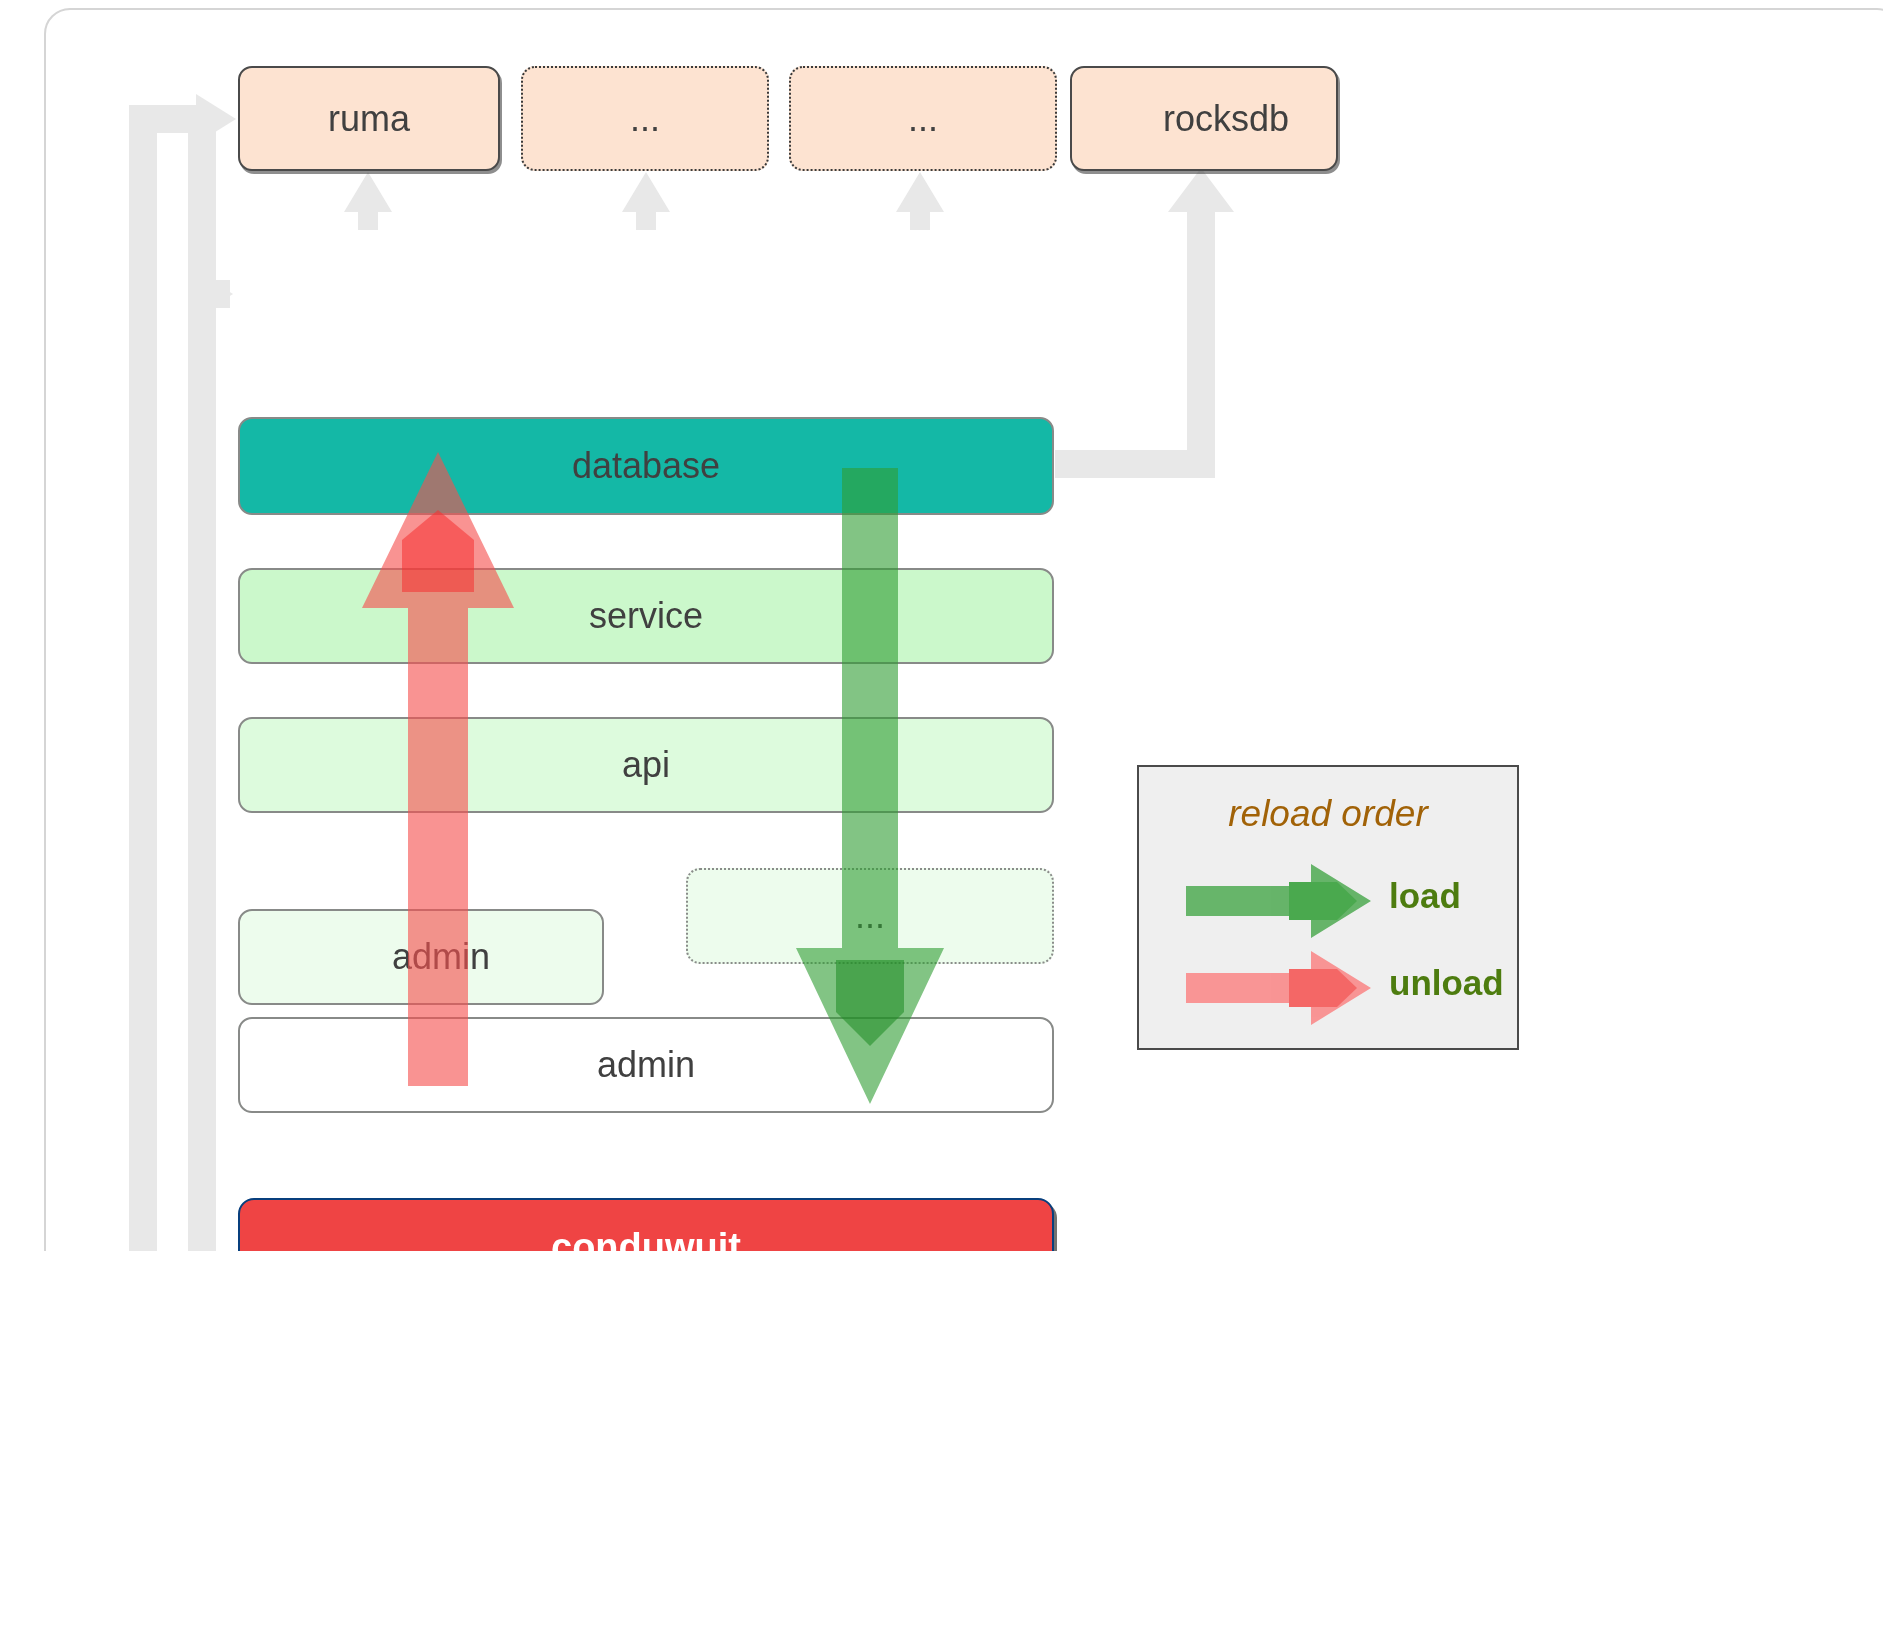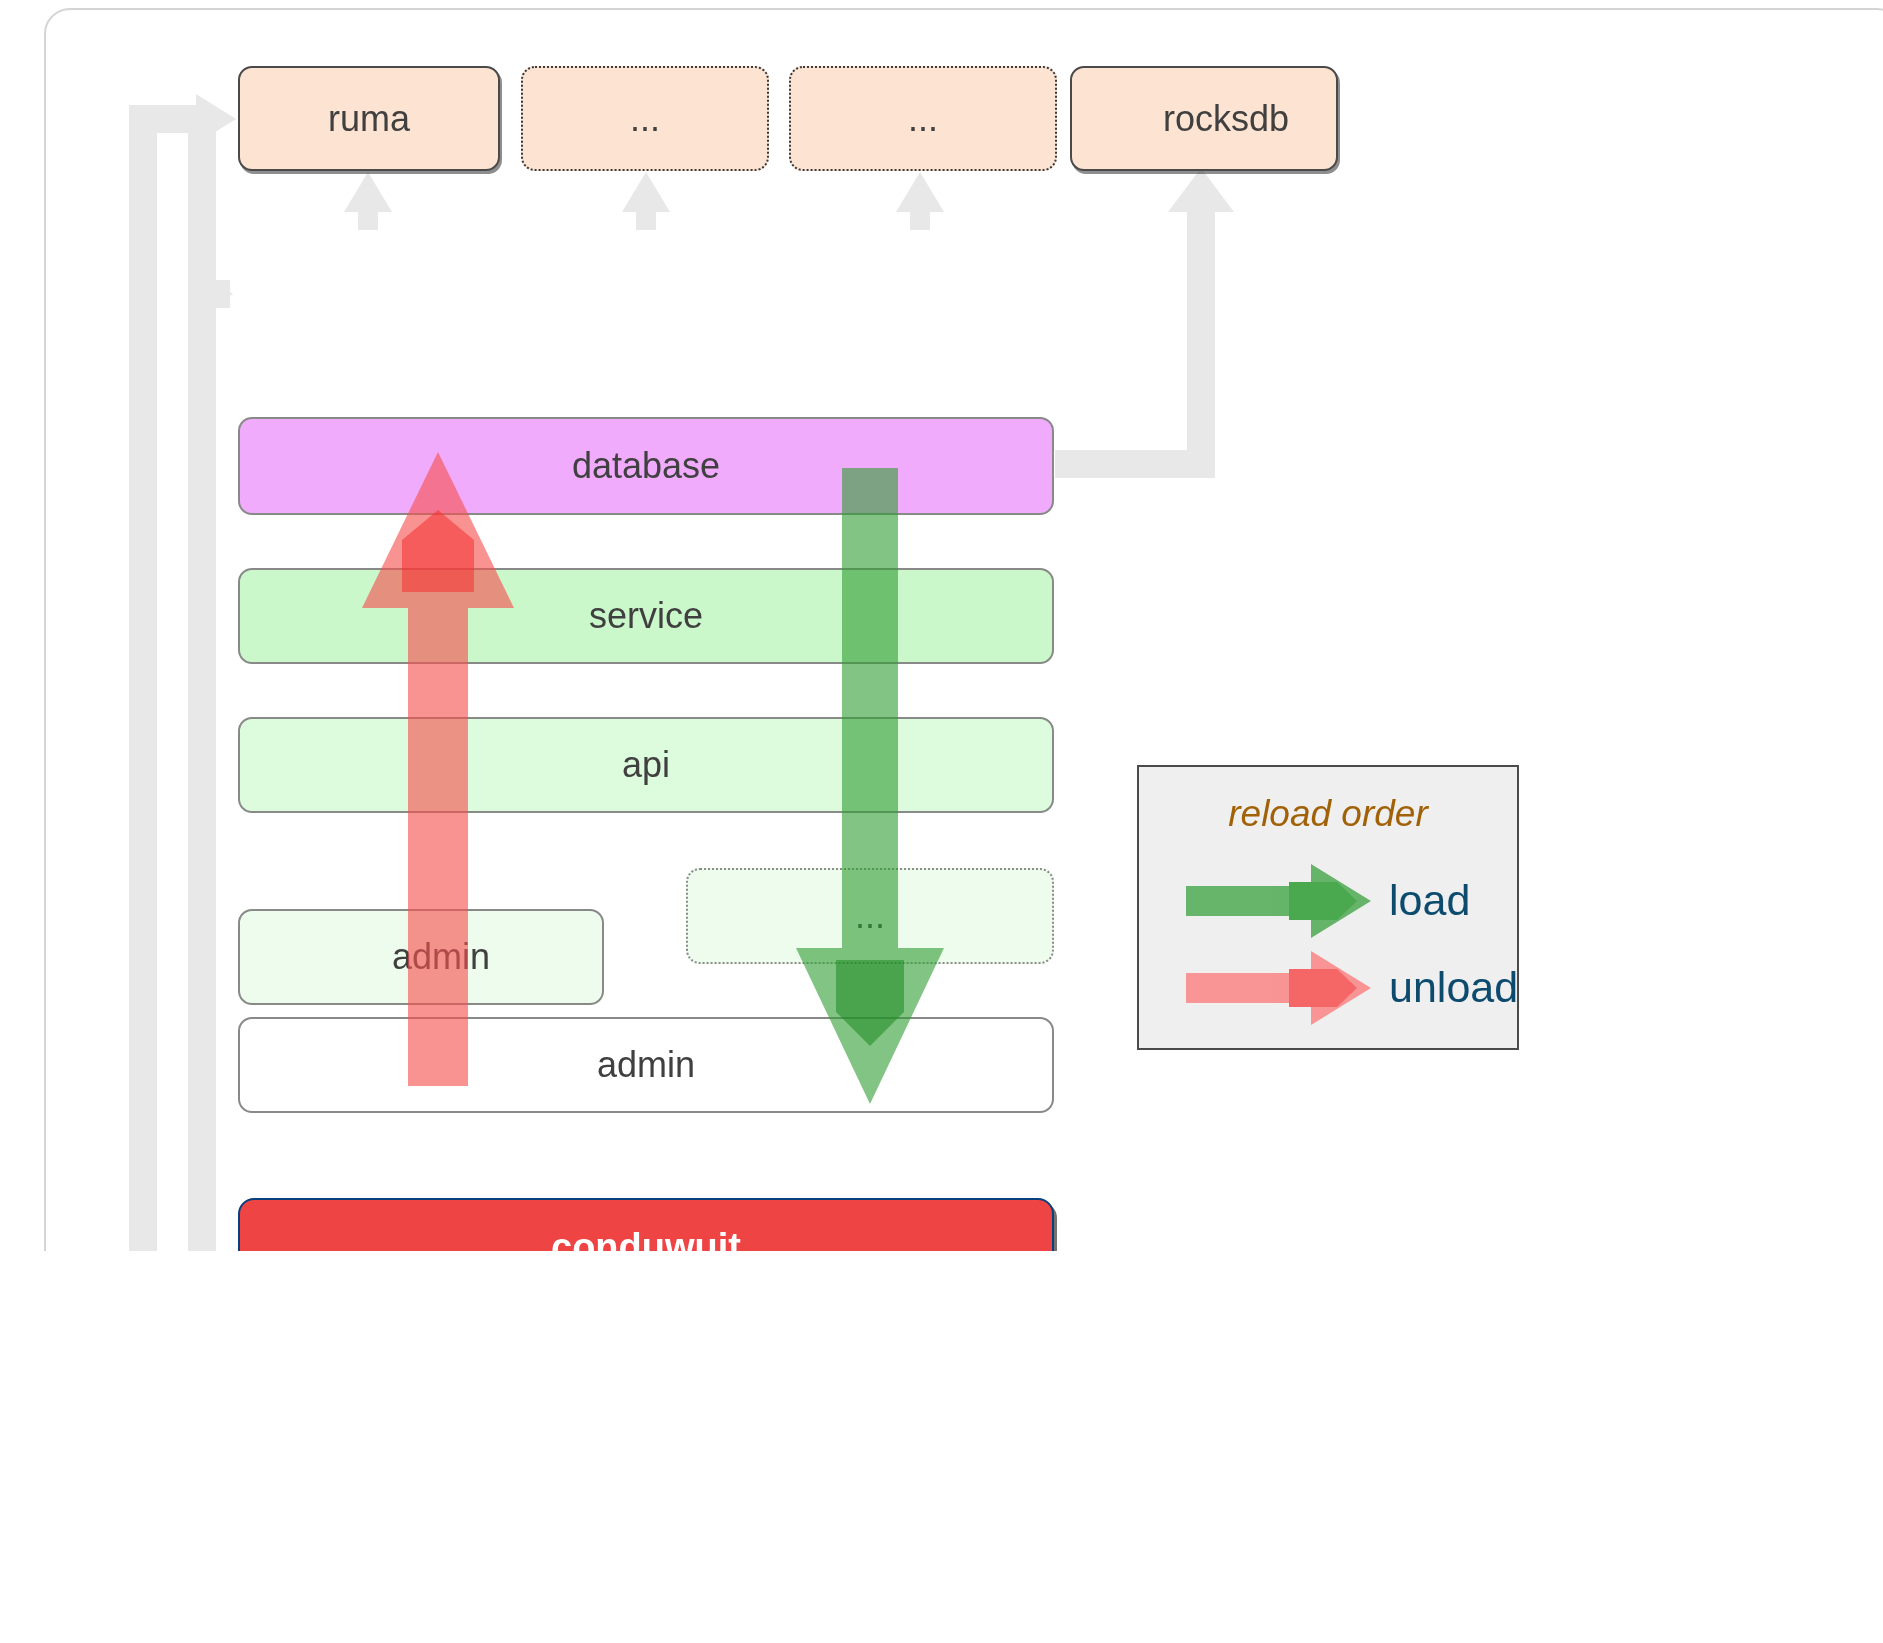--- a/index.html
+++ b/index.html
@@ -15,41 +15,41 @@
   }
   .node .lbl{pointer-events:none;}
   .dep{
     border:2.5px solid #4a4a4a;background:#fde3d1;border-radius:14px;
     box-shadow:2px 3px 0 rgba(50,50,50,.55);
     font-size:36px;
   }
   .dep.dotted{border:2.5px dotted #3a3a3a;box-shadow:none;}
   .layer{border:2px solid #888a88;font-size:36px;}
   .layer.core{background:#d4e6fb;}
-  .layer.database{background:#f0abfc;}
+  .layer.database{background:#14b8a6;}
   .layer.service{background:#cbf8cb;}
   .layer.api{background:#ddfbdd;}
   .layer.admin{background:#edfced;}
   .layer.dots{background:#edfced;border:2px dotted #8a8c8a;}
   .layer.router{background:#ffffff;}
   .app{
     background:#ef4444;border:2.5px solid #083f7d;border-radius:16px;
     color:#ffffff;font-weight:bold;font-size:38px;
     box-shadow:3px 4px 0 rgba(20,20,20,.6);
   }
   .svgl{position:absolute;left:0;top:0;width:1883px;height:1643px;pointer-events:none;}
   #legend{
     position:absolute;left:1101px;top:765px;width:382px;height:285px;
     background:#efefef;border:2.5px solid #4a4a4a;box-sizing:border-box;
   }
   #legend .ltitle{
     position:absolute;left:0;right:0;top:26px;text-align:center;font-size:37px;color:#a16207;font-style:italic;
   }
   #legend .lrow{position:absolute;height:78px;}
-  #legend .lrow .ltxt{position:absolute;left:250px;top:14px;font-size:43px;color:#0c4a6e;}
+  #legend .lrow .ltxt{position:absolute;left:250px;top:14px;font-size:35px;color:#4d7c0f;font-weight:bold;}
 </style>
 </head>
 <body>
 
 <div id="stage">
   <div id="card"></div>
 
   <svg class="svgl" viewBox="0 0 1883 1643">
 
     <g fill="#e8e8e8">

